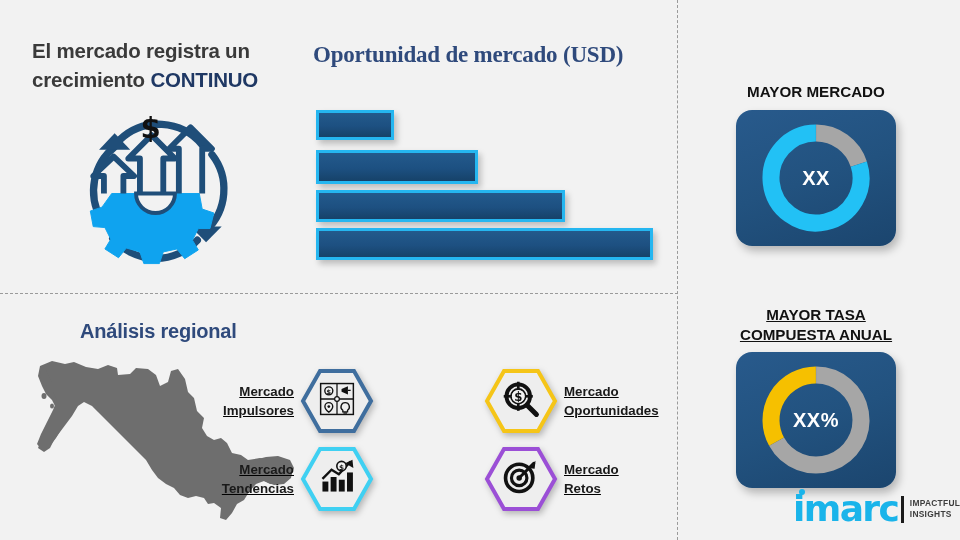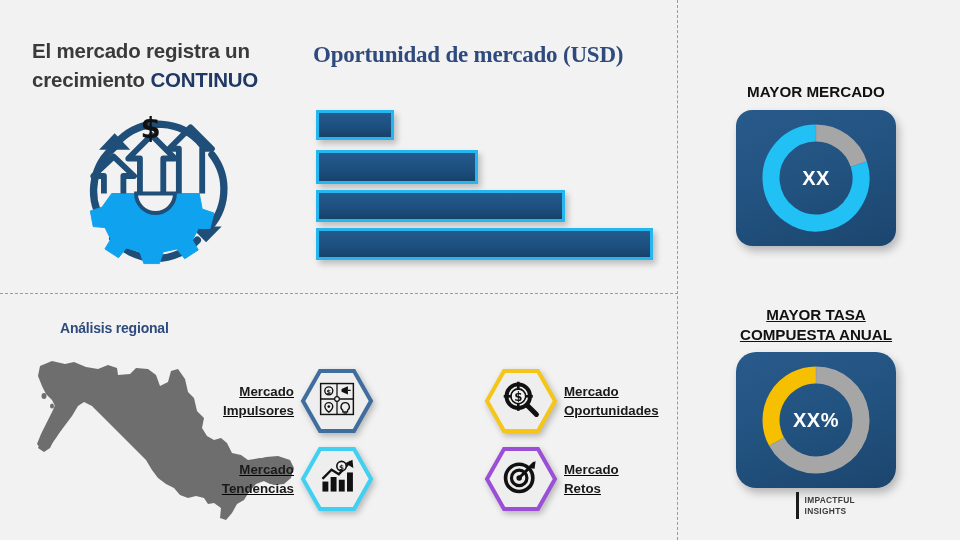--- a/index.html
+++ b/index.html
@@ -26,22 +26,22 @@
     position: absolute; left: 32px; top: 36px; width: 262px;
     font-size: 20.5px; font-weight: bold; color: #3a3a3a;
     line-height: 29px; letter-spacing: -0.2px;
   }
   .h-growth .accent { color: #1f3864; }
   .h-opp {
     position: absolute; left: 313px; top: 42px;
     font-size: 23px; font-weight: bold; color: #2f4a7c; letter-spacing: -0.2px; font-family: Liberation Serif, serif;
   }
   .h-region {
-    position: absolute; left: 60px; top: 320px;
-    font-size: 14px; font-weight: bold; color: #2f4a7c; letter-spacing: -0.2px;
+    position: absolute; left: 80px; top: 320px;
+    font-size: 20px; font-weight: bold; color: #2f4a7c; letter-spacing: -0.2px;
   }
   .h-dyn {
     position: absolute; left: 352px; top: 318px;
     font-size: 22.5px; font-weight: bold; color: #2f4a7c; letter-spacing: -0.2px;
   }
 
   
   .growth-icon { position: absolute; left: 58px; top: 104px; width: 195px; height: 180px; }
 
   
@@ -263,28 +263,32 @@
       <div class="panel-title" style="top: 82px; white-space: pre-line;">MAYOR MERCADO</div>
       <div class="donut-box" style="top: 110px;">
         <svg viewBox="0 0 160 136" width="160" height="136">
           <path d="M 80.07853977646542 23.000068538902056 A 45 45 0 0 1 122.79754323328191 54.094235253127366" fill="none" stroke="#a6a6a6" stroke-width="17"></path>
           <path d="M 122.79754323328191 54.094235253127366 A 45 45 0 1 1 79.92146022353457 23.000068538902056" fill="none" stroke="#22c1f5" stroke-width="17"></path>
         </svg>
         <span class="donut-val">XX</span>
       </div>
       <div class="panel-title" style="top: 305px; white-space: pre-line; text-decoration: underline;">MAYOR TASA
 COMPUESTA ANUAL</div>
-      <div class="donut-box" style="top: 352px; border-radius: 20px;">
+      <div class="donut-box" style="top: 352px;">
         <svg viewBox="0 0 160 136" width="160" height="136">
           <path d="M 80.07853977646542 23.000068538902056 A 45 45 0 1 1 40.56619939802615 89.6789153345772" fill="none" stroke="#a6a6a6" stroke-width="17"></path>
           <path d="M 40.56619939802615 89.6789153345772 A 45 45 0 0 1 79.92146022353457 23.000068538902056" fill="none" stroke="#f6c000" stroke-width="17"></path>
         </svg>
         <span class="donut-val">XX%</span>
       </div>
     </div>
 
   <div class="logo">
+    <div style="position:relative">
+      <div class="logo-dot"></div>
+      <div class="logo-word">imarc</div>
+    </div>
     <div class="logo-bar"></div>
     <div class="logo-sub">IMPACTFUL
 INSIGHTS</div>
   </div>
 
 </div>
 
 </body></html>

